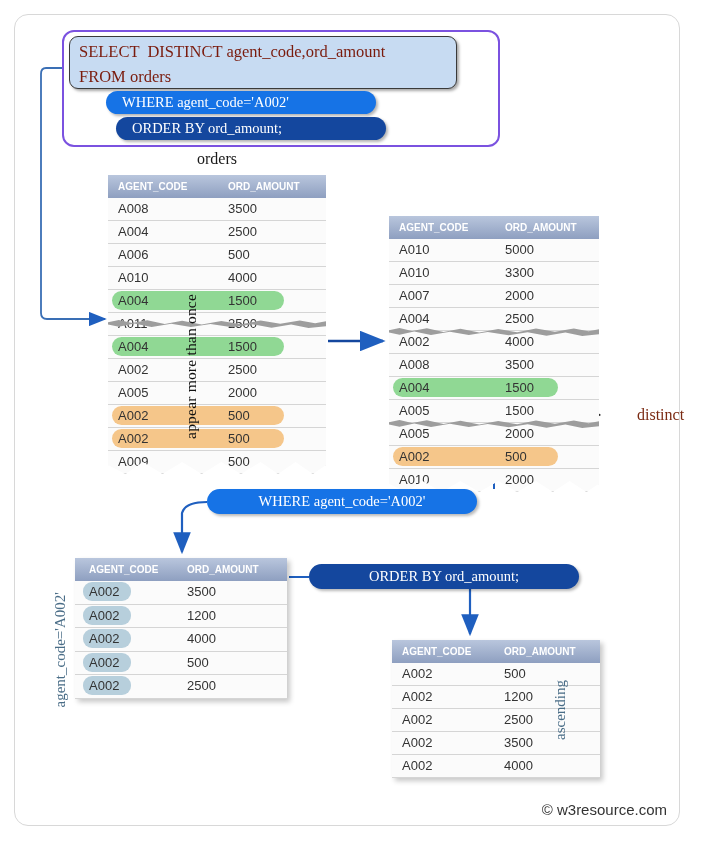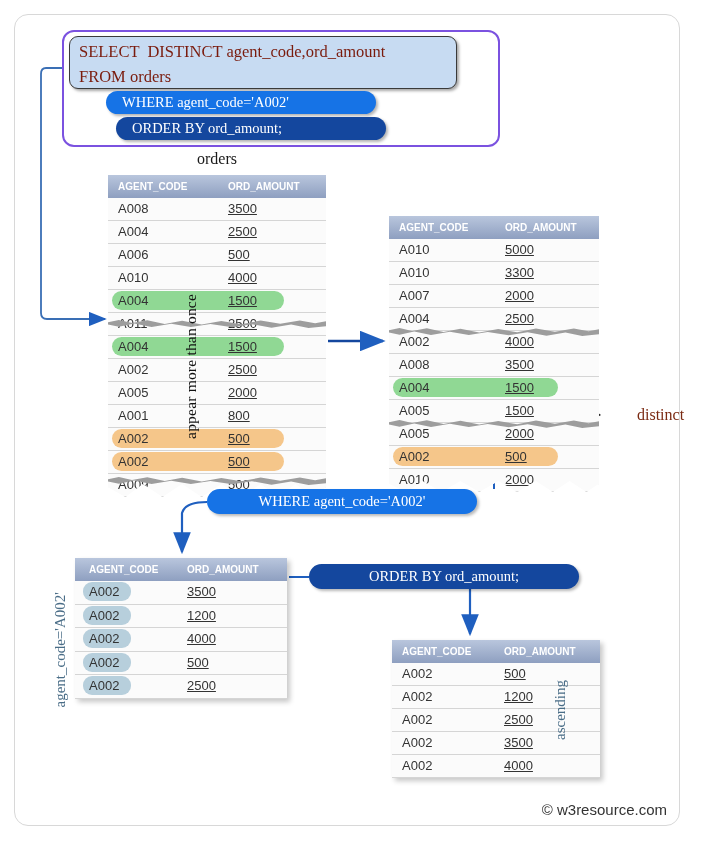--- a/index.html
+++ b/index.html
@@ -62,21 +62,21 @@
   }
   .tbl .thead .c1{position:absolute;left:10px;}
   .tbl .thead .c2{position:absolute;}
   .trow{
     height:22px;line-height:22px;position:relative;
     border-bottom:1px solid #d5d5d5;
     font-family:"Liberation Sans",sans-serif;font-size:13px;color:#333;
     background:#fbfbfb;
   }
   .trow .c1{position:absolute;left:10px;z-index:2;}
-  .trow .c2{position:absolute;z-index:2;text-decoration:underline;}
+  .trow .c2{position:absolute;z-index:2;}
   .pill{
     position:absolute;left:4px;top:1px;height:19px;border-radius:10px;z-index:1;
   }
   .pill.green{background:#90d894;}
   .pill.orange{background:#f5c68a;}
   .pill.bluecell{background:#b7cfdc;border-radius:9px;}
 
   
   .tear{
     position:absolute;left:0;height:9px;width:100%;
@@ -213,24 +213,20 @@
       </div>
       <div class="trow">
         <span class="c1">A002</span>
         <span class="c2">2500</span>
       </div>
       <div class="trow">
         <span class="c1">A005</span>
         <span class="c2">2000</span>
       </div>
       <div class="trow">
-        <span class="c1">A001</span>
-        <span class="c2">800</span>
-      </div>
-      <div class="trow">
         <span class="pill orange"></span>
         <span class="c1">A002</span>
         <span class="c2">500</span>
       </div>
       <div class="trow">
         <span class="pill orange"></span>
         <span class="c1">A002</span>
         <span class="c2">500</span>
       </div>
       <div class="trow">

